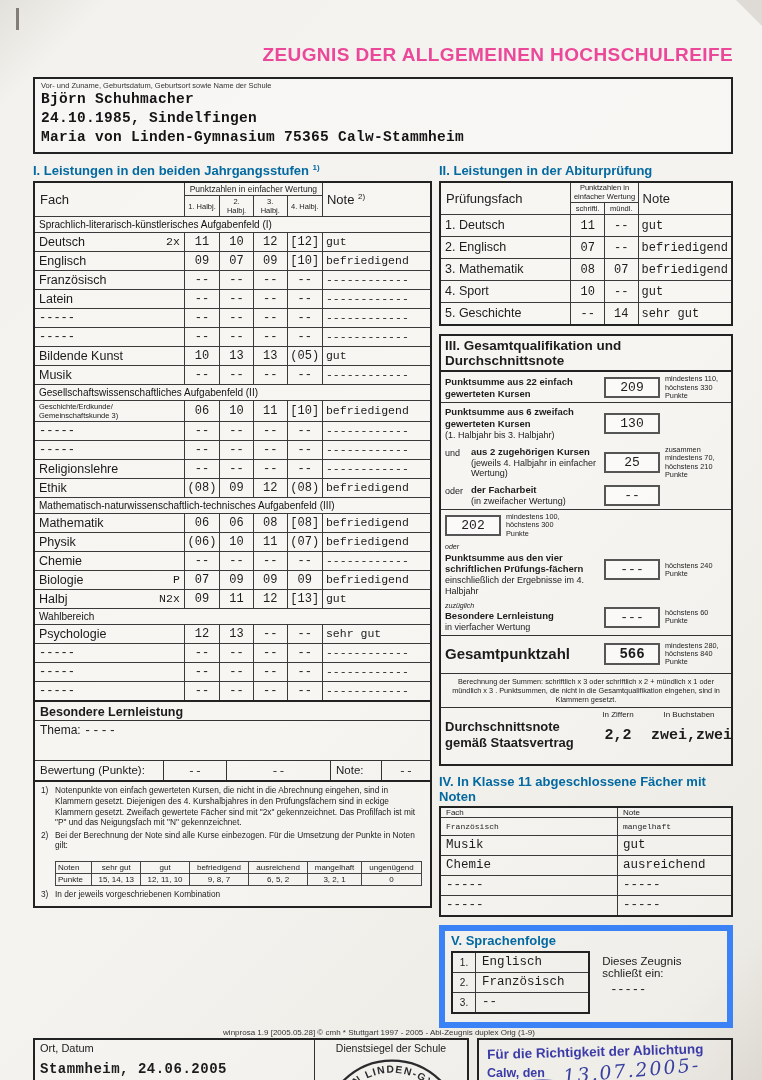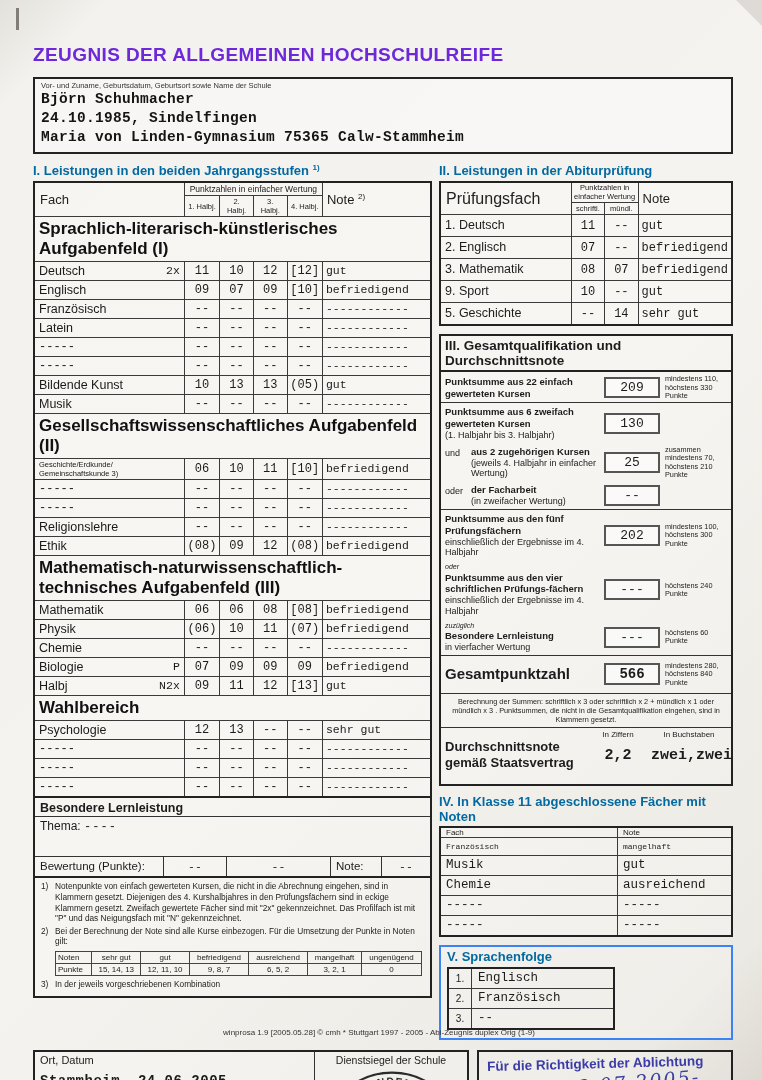--- a/index.html
+++ b/index.html
@@ -6,21 +6,21 @@
   body{
     width:762px;height:1080px;position:relative;overflow:hidden;
     background:linear-gradient(135deg,#e3e1db 0%,#f4f2ee 6%,#f5f3ef 55%,#eceae4 92%,#ddd9d2 100%);
     font-family:"Liberation Sans",sans-serif;color:#1c1c1c;
     -webkit-font-smoothing:antialiased;
   }
   .edge-mark{position:absolute;left:16px;top:8px;width:3px;height:22px;background:#55504a;opacity:.7;}
   .corner-fold{position:absolute;right:0;top:0;width:0;height:0;border-top:26px solid #d8d5cf;border-left:26px solid transparent;opacity:.8;}
   .page{position:absolute;left:33px;top:44px;width:700px;}
 
-  .title{font-size:19px;font-weight:bold;text-align:left;letter-spacing:.4px;color:#6d28d9;}
+  .title{font-size:19px;font-weight:bold;text-align:right;letter-spacing:.4px;color:#ec4899;}
 
   .namebox{border:2px solid #222;margin-top:11px;padding:2px 6px 5px 6px;background:rgba(255,255,255,.35);}
   .namebox .lbl{font-size:7.5px;color:#333;}
   .mono{font-family:"Liberation Mono","DejaVu Sans Mono",monospace;}
   .namebox .line{font-family:"Liberation Mono",monospace;font-size:14.5px;font-weight:bold;line-height:19px;letter-spacing:.3px;color:#141414;}
 
   .cols{display:flex;gap:7px;margin-top:9px;align-items:flex-start;}
   .colL{width:399px;flex:none;}
   .colR{width:294px;flex:none;}
 
@@ -30,21 +30,21 @@
   table{border-collapse:collapse;width:100%;}
   .gradetable{border:2px solid #222;background:rgba(255,255,255,.25);}
   .gradetable th,.gradetable td{border:1px solid #3a3a3a;padding:1px 3px;}
   .gradetable th{font-weight:normal;}
   th.fachh{font-size:13px;text-align:left;padding-left:5px;font-weight:normal;color:#222;}
   th.ph{font-size:8.5px;font-weight:normal;color:#222;}
   th.ph2{font-size:7.5px;font-weight:normal;line-height:1.15;color:#222;}
   th.hb{font-size:7.5px;font-weight:normal;color:#222;}
   th.noteh{font-size:13px;font-weight:normal;text-align:left;padding-left:4px;}
   th.noteh sup{font-size:8px;}
-  td.sectionrow{font-weight:bold;font-size:17px;padding:2px 4px;color:#111;}
+  td.sectionrow{font-weight:normal;font-size:10px;padding:2px 4px;color:#111;}
   td.fachcell{font-size:12.5px;padding:1px 4px;line-height:16px;color:#1a1a1a;}
   td.fachcell .marker{float:right;font-family:"Liberation Mono",monospace;font-size:11.5px;}
   td.val{font-family:"Liberation Mono",monospace;font-size:12px;text-align:center;padding:1px 1px;line-height:16px;}
   td.note{font-family:"Liberation Mono",monospace;font-size:11.5px;padding:1px 3px;line-height:16px;white-space:nowrap;overflow:hidden;}
   td .small, td.small{font-size:7.5px;line-height:1.2;white-space:pre-line;}
   td.dash{font-family:"Liberation Mono",monospace;font-size:12px;}
 
   .bll{border:2px solid #222;border-top:none;padding:3px 5px 0 5px;background:rgba(255,255,255,.2);}
   .bll .head{font-weight:bold;font-size:12.5px;border-bottom:1px solid #333;margin:0 -5px;padding:0 5px 1px 5px;}
   .bll .thema{font-size:12px;padding:2px 0 22px 0;}
@@ -53,28 +53,28 @@
   .bewrow>div{padding:3px 5px;}
   .bewrow .c1{width:118px;}
   .bewrow .c2{width:52px;border-left:1px solid #333;text-align:center;}
   .bewrow .c3{flex:1;border-left:1px solid #333;text-align:center;}
   .bewrow .c4{width:40px;border-left:1px solid #333;}
   .bewrow .c5{width:38px;border-left:1px solid #333;text-align:center;}
 
   .footnotes{border:2px solid #222;border-top:none;padding:3px 6px 4px 6px;font-size:8.3px;line-height:1.28;background:rgba(255,255,255,.2);}
   .fn{display:flex;gap:4px;margin-bottom:2px;}
   .fn .num{flex:none;width:10px;}
-  .fn-table{margin:4px 0 3px 14px;width:calc(100% - 16px);}
+  .fn-table{margin:10px 0 3px 14px;width:calc(100% - 16px);}
   .fn-table td{border:1px solid #444;font-size:8px;text-align:center;padding:0 2px;line-height:11px;}
   .fn-table tr td:first-child{text-align:left;}
 
   
   .abitable th,.abitable td{border:1px solid #3a3a3a;}
   .abitable{border:2px solid #222;background:rgba(255,255,255,.25);}
-  .abitable th.fachh{font-size:16px;}
+  .abitable th.fachh{font-size:13px;}
   .abitable td.fach{font-size:12.5px;padding:2px 4px;line-height:17px;}
   .abitable td.val{font-size:12px;}
   .abitable td.note{font-size:12px;}
 
   .qualbox{border:2px solid #222;margin-top:8px;background:rgba(255,255,255,.2);}
   .qualbox .head{font-size:13.5px;font-weight:bold;padding:2px 4px;border-bottom:2px solid #222;}
   .qrow{display:flex;align-items:center;padding:3px 4px 2px 4px;}
   .qrow .word{width:26px;flex:none;font-size:9px;align-self:flex-start;padding-top:2px;}
   .qrow .qlabel{flex:1;font-size:9px;line-height:1.2;padding-right:4px;}
   .qrow .qlabel b{font-size:9.5px;margin-top:32px;}
@@ -93,21 +93,21 @@
   .avgrow .num,.avgrow .word{font-family:"Liberation Mono",monospace;font-size:15px;font-weight:bold;}
   .avgrow .num{text-align:center;}
 
   .k11box{margin-top:8px;}
   .k11box h3{margin-bottom:2px;}
   .k11table{border:2px solid #222;background:rgba(255,255,255,.25);}
   .k11table td{border:1px solid #3a3a3a;padding:1px 5px;}
   .k11table tr:first-child td{font-size:8px;padding:0 5px;}
   .k11table td.mono{font-family:"Liberation Mono",monospace;font-size:12.5px;line-height:17px;}
 
-  .sprachbox{border:2px solid #3b82f6;margin-top:8px;padding:2px 6px 8px 6px;background:rgba(255,255,255,.2);}
+  .sprachbox{border:6px solid #3b82f6;margin-top:8px;padding:2px 6px 8px 6px;background:rgba(255,255,255,.2);}
   .sprachbox h3{margin-bottom:3px;}
   .sprachwrap{display:flex;gap:12px;}
   .sprachtable{width:168px;border:2px solid #222;}
   .sprachtable td{border:1px solid #3a3a3a;}
   .sprachtable td.n{font-size:10px;width:20px;text-align:center;}
   .sprachtable td.mono{font-family:"Liberation Mono",monospace;font-size:12.5px;padding:1px 6px;line-height:17px;}
   .einschluss{font-size:11.5px;padding-top:4px;}
   .einschluss .mono{display:block;font-size:12px;margin-top:4px;padding-left:8px;}
 
   
@@ -438,21 +438,21 @@
               <td class="val">--</td>
               <td class="note">befriedigend</td>
             </tr>
             <tr>
               <td class="fach">3. Mathematik</td>
               <td class="val">08</td>
               <td class="val">07</td>
               <td class="note">befriedigend</td>
             </tr>
             <tr>
-              <td class="fach">9. Sport</td>
+              <td class="fach">4. Sport</td>
               <td class="val">10</td>
               <td class="val">--</td>
               <td class="note">gut</td>
             </tr>
             <tr>
               <td class="fach">5. Geschichte</td>
               <td class="val">--</td>
               <td class="val">14</td>
               <td class="note">sehr gut</td>
             </tr>
@@ -485,21 +485,20 @@
 Punkte</div>
         </div>
         <div class="qrow">
           <div class="word">oder</div>
           <div class="qlabel"><b>der Facharbeit</b><br><span>(in zweifacher Wertung)</span></div>
           <div class="vbox">--</div>
           <div class="qnote"></div>
         </div>
 
         <div class="qrow qdiv">
-          <div class="qlabel"><b>Punktsumme aus den fünf Prüfungsfächern</b><br><span>einschließlich der Ergebnisse im 4. Halbjahr</span></div>
           <div class="vbox">202</div>
           <div class="qnote">mindestens 100,
 höchstens 300
 Punkte</div>
         </div>
         <div class="qrow">
           <div class="qlabel"><span class="pre">oder</span><b>Punktsumme aus den vier schriftlichen Prüfungs-fächern</b> <span>einschließlich der Ergebnisse im 4. Halbjahr</span></div>
           <div class="vbox">---</div>
           <div class="qnote">höchstens 240
 Punkte</div>
@@ -582,20 +581,24 @@
                 <tr>
                   <td class="n">2.</td>
                   <td class="mono">Französisch</td>
                 </tr>
                 <tr>
                   <td class="n">3.</td>
                   <td class="mono">--</td>
                 </tr>
               </tbody>
           </table>
+          <div class="einschluss">
+            <span>Dieses Zeugnis schließt ein:</span>
+            <span class="mono">-----</span>
+          </div>
         </div>
       </div>
     </div>
   </div>
 
   <div class="bottom">
     <div class="sigbox">
       <div class="sigleft">
         <div class="r1">
           <div class="lbl">Ort, Datum</div>

